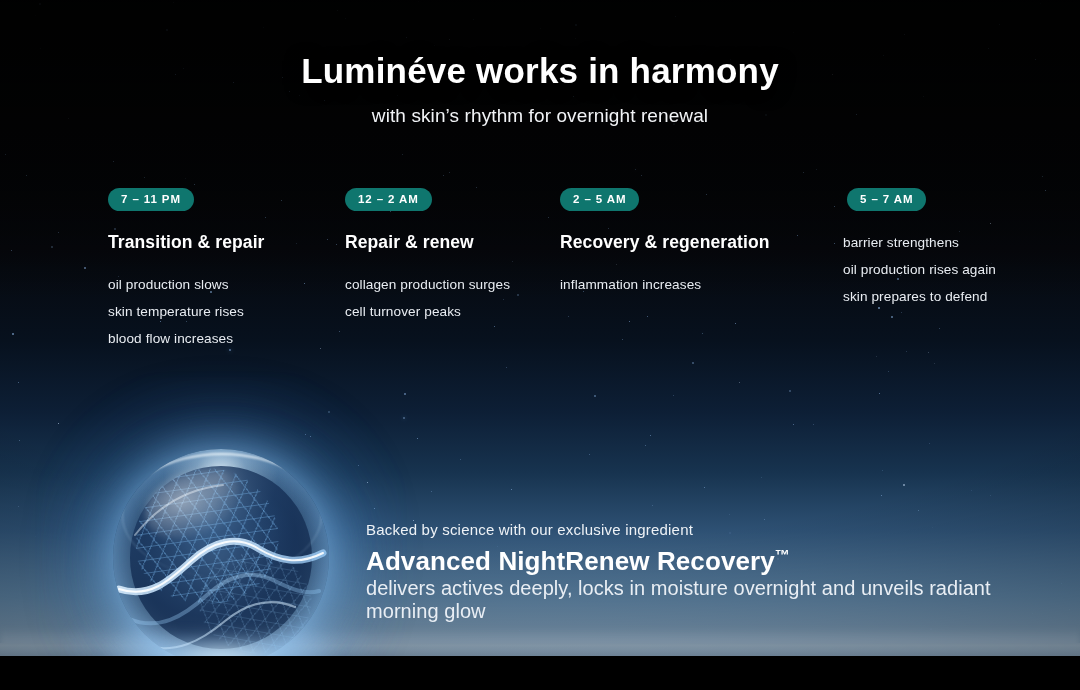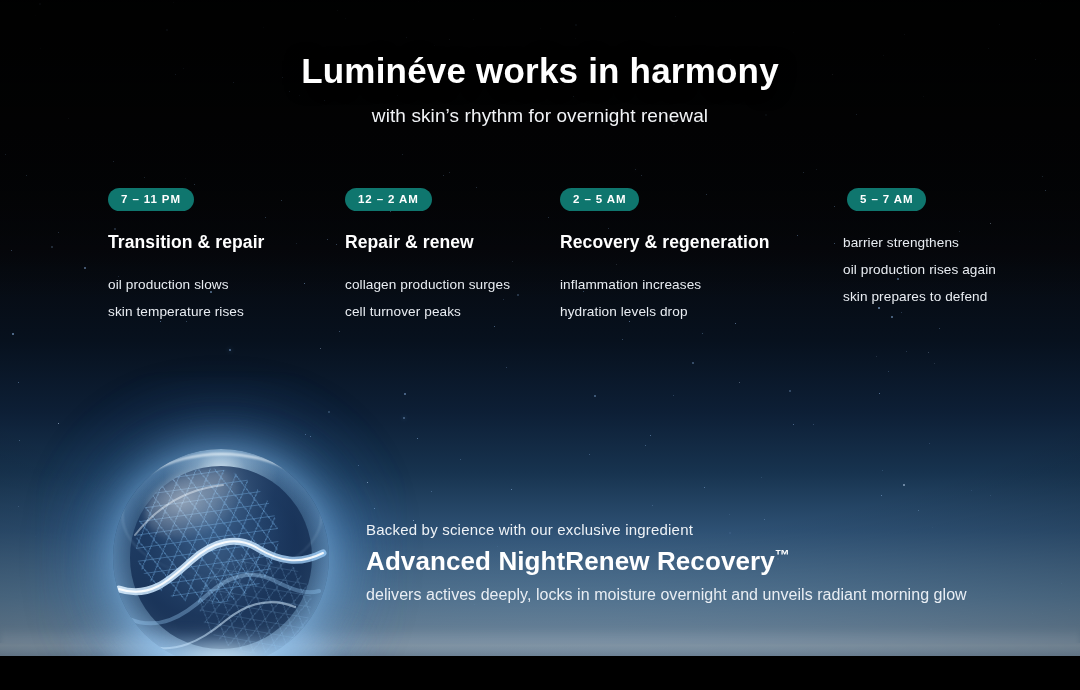--- a/index.html
+++ b/index.html
@@ -188,22 +188,22 @@
   .promo-kicker{
     font-size:15px;font-weight:400;color:#eef2f6;letter-spacing:.2px;
   }
   .promo-name{
     margin-top:8px;
     font-size:26px;font-weight:700;color:#ffffff;letter-spacing:.1px;
     white-space:nowrap;
   }
   .promo-name .tm{font-size:15px;vertical-align:super;font-weight:700;letter-spacing:0;}
   .promo-desc{
-    margin-top:9px;
-    font-size:16px;font-weight:400;color:#e9eef4;letter-spacing:.05px;
+    margin-top:0;
+    font-size:20px;font-weight:400;color:#e9eef4;letter-spacing:.05px;
   }
 </style>
 </head>
 <body>
 
 <div id="stage">
 
   <div class="bg-base2"></div>
   <div class="stars" id="starfield">
       <i style="left: 263.2px; top: 27.3px; width: 1px; height: 1px; opacity: 0.34; box-shadow: rgba(130, 190, 255, 0.8) 0px 0px 4px;"></i>
@@ -390,38 +390,38 @@
   </div>
 
   <div class="columns">
 
     <div class="col c0">
       <span class="badge">7 – 11 PM</span>
       <div class="col-title">Transition &amp; repair</div>
       <ul class="col-list">
         <li>oil production slows</li>
         <li>skin temperature rises</li>
+        <li>blood flow increases</li>
       </ul>
     </div>
 
     <div class="col c1">
       <span class="badge">12 – 2 AM</span>
       <div class="col-title">Repair &amp; renew</div>
       <ul class="col-list">
         <li>collagen production surges</li>
         <li>cell turnover peaks</li>
       </ul>
     </div>
 
     <div class="col c2">
       <span class="badge">2 – 5 AM</span>
       <div class="col-title">Recovery &amp; regeneration</div>
       <ul class="col-list">
         <li>inflammation increases</li>
-        <li>hydration levels drop</li>
       </ul>
     </div>
 
     <div class="col c3">
       <span class="badge">5 – 7 AM</span>
       <ul class="col-list">
         <li>barrier strengthens</li>
         <li>oil production rises again</li>
         <li>skin prepares to defend</li>
       </ul>

